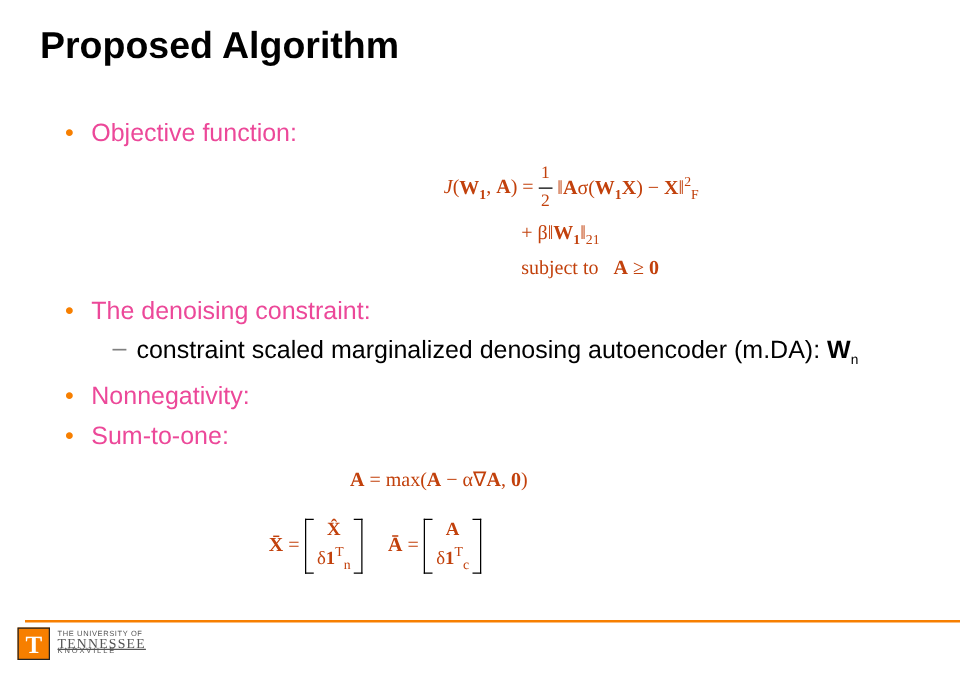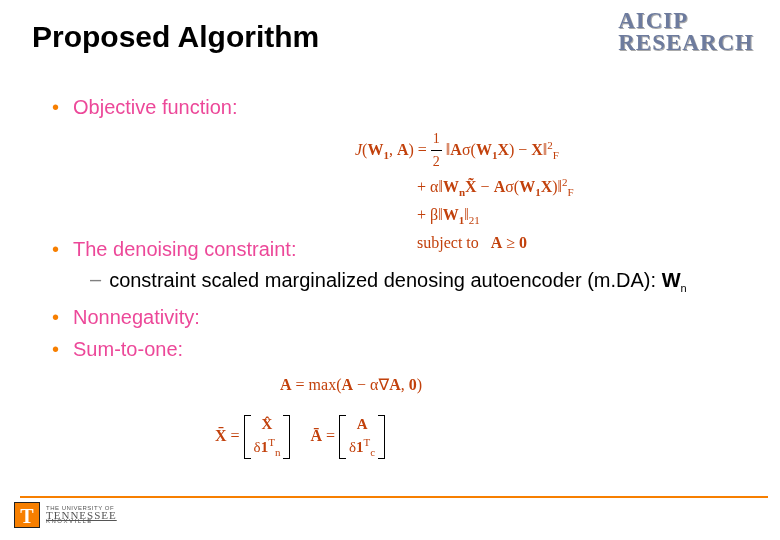--- a/index.html
+++ b/index.html
@@ -159,24 +159,20 @@
   }
   .gap-1 { margin-top: 116px; }
   .gap-2 { margin-top: 8px; }
   .wn { font-family: Arial, sans-serif; }
 </style>
 </head>
 <body>
 
 <div class="header">
   <div class="title">Proposed Algorithm</div>
-  <div class="research-logo">
-    <div class="research-line">AICIP</div>
-    <div class="research-line">RESEARCH</div>
-  </div>
 </div>
 
 <div class="content">
 
   <div class="bullet-item">
     <span class="bullet-dot">•</span>
     <span class="bullet-text">Objective function:</span>
   </div>
 
   <div class="bullet-item gap-1">
@@ -204,23 +200,20 @@
 </div>
 
 <div class="equation-block eq1">
   <div>
     <span class="it"><i>J</i>(<span class="bold">W<span class="sub">1</span></span>, <span class="bold">A</span>) = </span>
     <span class="frac">
       <span class="num">1</span>
       <span class="den">2</span>
     </span>
     <span> ‖<span class="bold">A</span>σ(<span class="bold">W<span class="sub">1</span>X</span>) − <span class="bold">X</span>‖<span class="sup">2</span><span class="sub">F</span></span>
-  </div>
-  <div style="padding-left:62px;">
-    <span>+ α‖<span class="bold">W<span class="sub">n</span>X̃</span> − <span class="bold">A</span>σ(<span class="bold">W<span class="sub">1</span>X</span>)‖<span class="sup">2</span><span class="sub">F</span></span>
   </div>
   <div style="padding-left:62px;">
     <span>+ β‖<span class="bold">W<span class="sub">1</span></span>‖<span class="sub">21</span></span>
   </div>
   <div style="padding-left:62px;">
     <span>subject to&nbsp;&nbsp;&nbsp;<span class="bold">A</span> ≥ <span class="bold">0</span></span>
   </div>
 </div>
 
 <div class="equation-block eq2">

